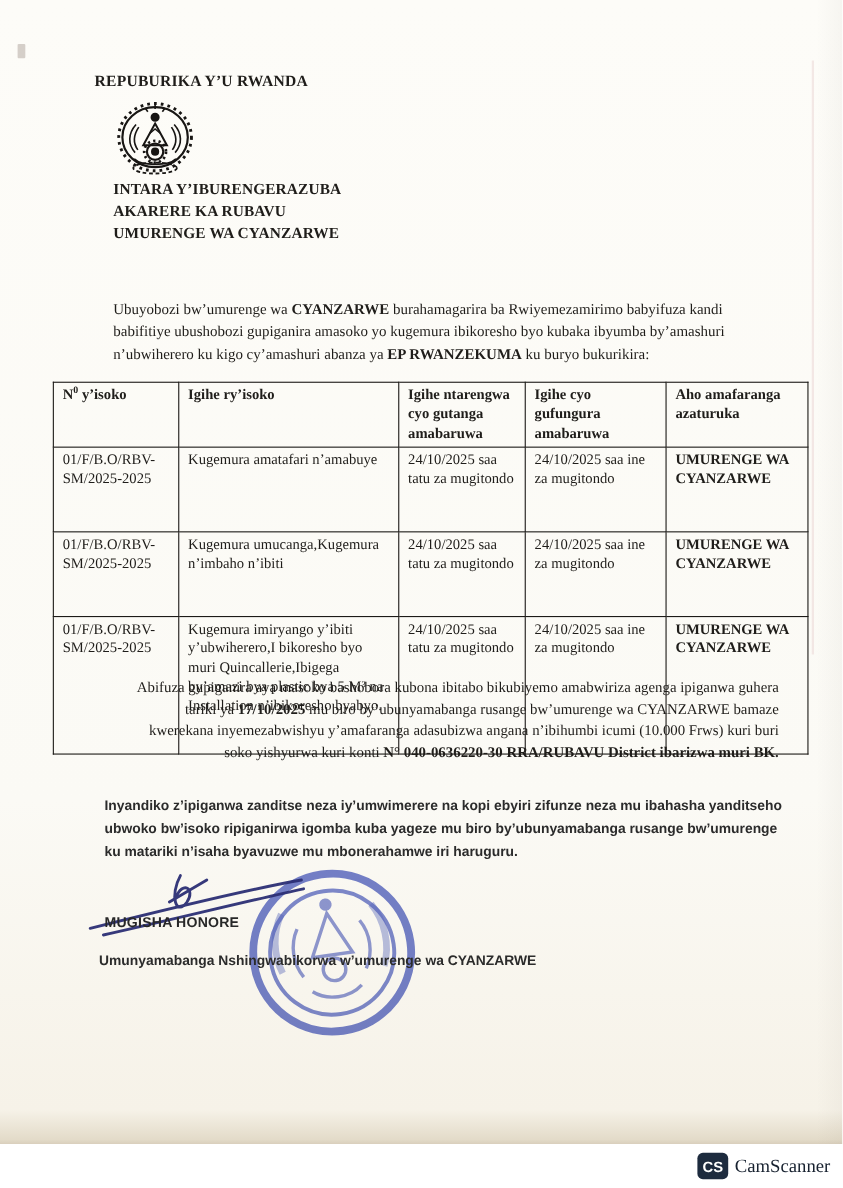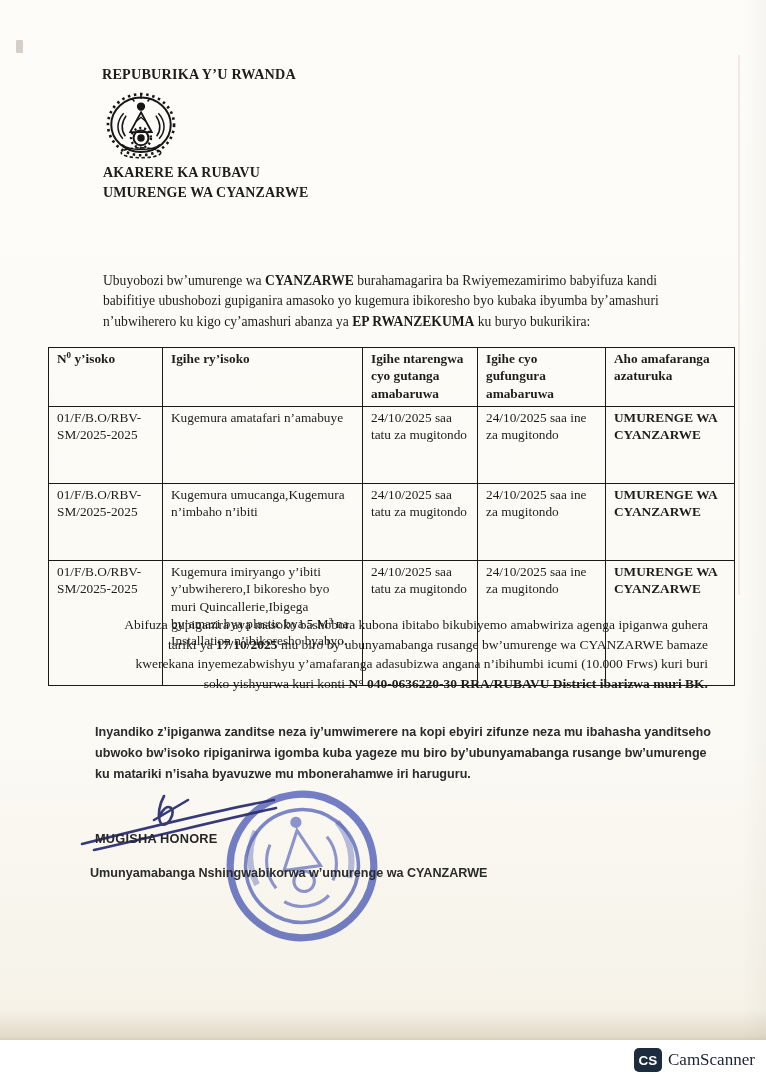--- a/index.html
+++ b/index.html
@@ -8,21 +8,21 @@
   .page{position:absolute;left:0;top:0;width:766px;height:1040px;
         background:linear-gradient(180deg,#fdfcf8 0%,#fbfaf5 70%,#f6f2e8 97%,#e3dbc9 99.6%,#d9cfbc 100%);}
   .fold-line{position:absolute;left:738px;top:55px;width:2px;height:540px;background:#f0e2e0;opacity:.8;}
   .corner-mark{position:absolute;left:16px;top:40px;width:7px;height:13px;background:#b4aaa2;opacity:.55;border-radius:1px;}
   .edge-shade{position:absolute;right:0;top:0;width:24px;height:1040px;
         background:linear-gradient(90deg,rgba(0,0,0,0) 0%,rgba(120,110,95,0.05) 100%);}
 
   .abs{position:absolute;}
   .b{font-weight:700;}
 
-  .republic{left:102px;top:66px;font-size:14.2px;font-weight:700;letter-spacing:.2px;}
+  .republic{left:86px;top:66px;font-size:14.2px;font-weight:700;letter-spacing:.2px;}
   .emblem{left:99px;top:90px;width:84px;height:76px;}
   .header-block{left:103px;top:163px;font-size:14px;font-weight:700;line-height:19.8px;letter-spacing:.1px;}
   .doc-title{display:inline-block;border-bottom:2.2px solid #232019;padding-bottom:0px;}
 
   .para{font-size:13.6px;line-height:20.3px;text-align:left;}
   .para1{left:103px;top:251px;width:598px;margin-top:20px;}
   .para2{left:108px;top:615px;width:600px;font-size:13.5px;line-height:19.6px;text-align:right;}
   .para3{left:95px;top:722px;width:622px;font-family:"Liberation Sans",sans-serif;
          font-size:12.6px;line-height:21px;font-weight:700;color:#2b2b2b;}
 
@@ -71,20 +71,21 @@
         <circle cx="50" cy="58" r="12" stroke-width="3" stroke-dasharray="2.5 3.5"></circle>
         <circle cx="50" cy="58" r="3.5" fill="#181614"></circle>
         <path d="M29 28 C20 38 20 50 28 59 M32 31 C26 40 26 49 31 56" stroke-width="1.8"></path>
         <path d="M71 28 C80 38 80 50 72 59 M68 31 C74 40 74 49 69 56" stroke-width="1.8"></path>
         <path d="M27 66 C35 74 65 74 73 66" stroke-width="2"></path>
         <ellipse cx="50" cy="76" rx="24" ry="6" stroke-width="2" stroke-dasharray="4 3"></ellipse>
       </g>
     </svg>
 
     <div class="abs header-block">
+      <div>INTARA Y’IBURENGERAZUBA</div>
       <div>AKARERE KA RUBAVU</div>
       <div>UMURENGE WA CYANZARWE</div>
     </div>
 
     <div class="abs para para1"><span>Ubuyobozi bw’umurenge wa </span><span class="b">CYANZARWE</span><span> burahamagarira ba Rwiyemezamirimo babyifuza kandi babifitiye ubushobozi gupiganira amasoko yo kugemura ibikoresho byo kubaka ibyumba by’amashuri n’ubwiherero ku kigo cy’amashuri abanza ya </span><span class="b">EP RWANZEKUMA</span><span> ku buryo bukurikira:</span></div>
 
     <table class="tender">
       <colgroup>
         <col style="width:114px">
           <col style="width:200px">

